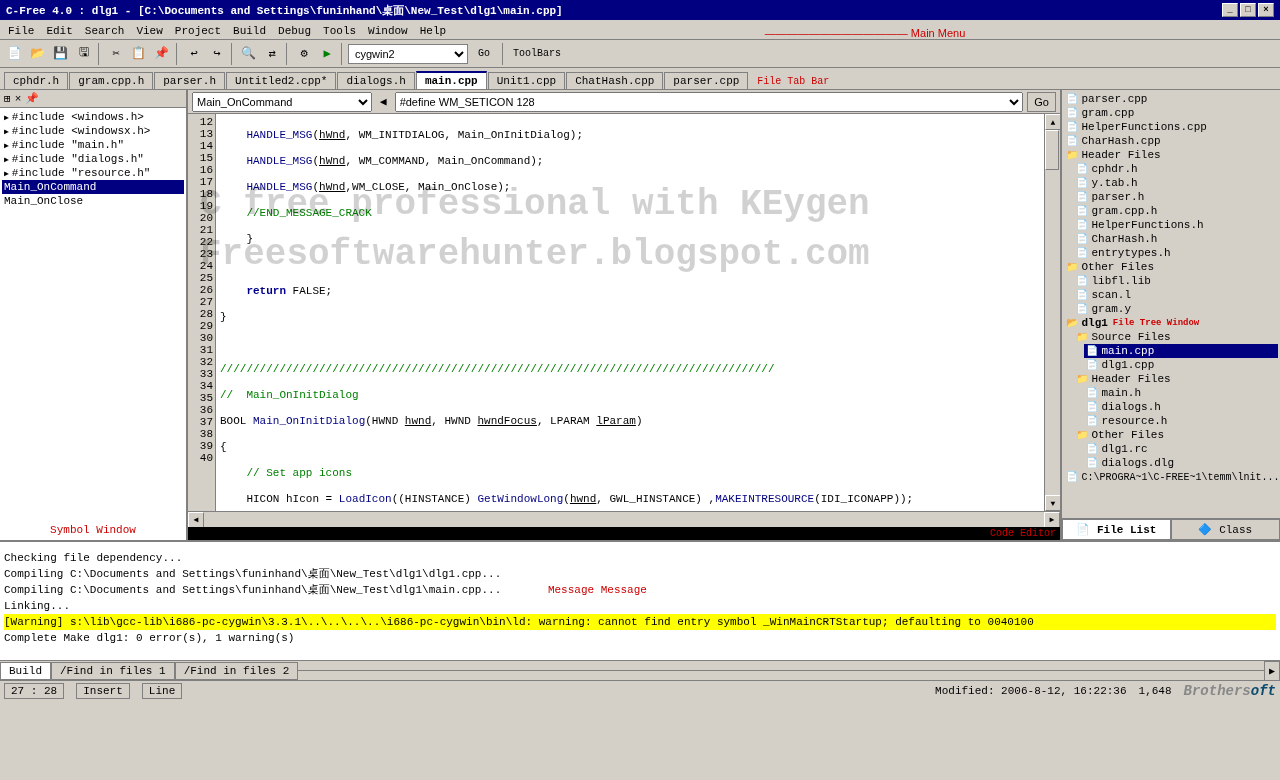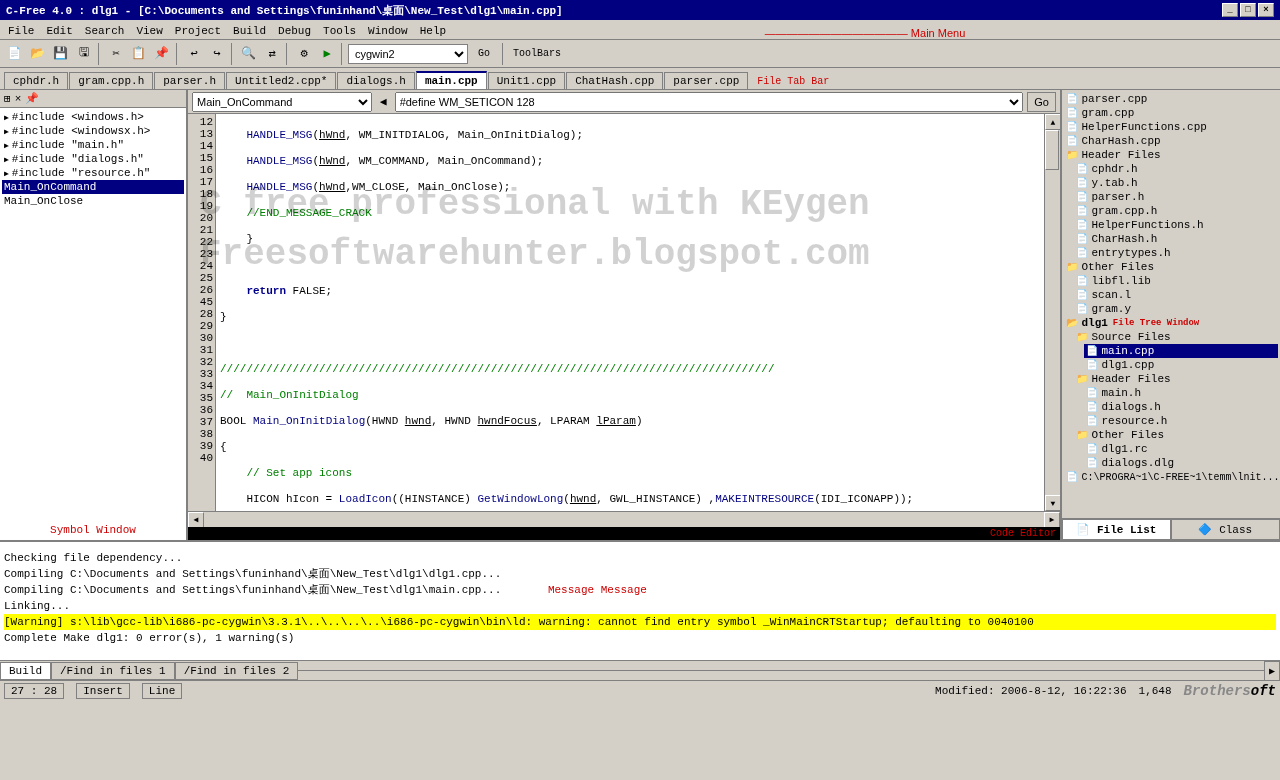--- a/index.html
+++ b/index.html
@@ -448,21 +448,21 @@
         <div>17</div>
         <div>18</div>
         <div>19</div>
         <div>20</div>
         <div>21</div>
         <div>22</div>
         <div>23</div>
         <div>24</div>
         <div>25</div>
         <div>26</div>
-        <div>45</div>
+        <div>27</div>
         <div>28</div>
         <div>29</div>
         <div>30</div>
         <div>31</div>
         <div>32</div>
         <div>33</div>
         <div>34</div>
         <div>35</div>
         <div>36</div>
         <div>37</div>
@@ -670,19 +670,19 @@
 
 <div id="status-bar">
   <span>
     <span class="status-section">27 : 28</span>
   </span>
   <span class="status-section">Insert</span>
   <span class="status-section">Line</span>
   <span style="flex:1;"></span>
   <span>Modified: 2006-8-12, 16:22:36</span>
   <span>1,648</span>
-  <span style="color:#888; font-size:14px; font-style:italic; font-weight:bold;">Brothers<span style="color:#000000;">oft</span></span>
+  <span style="color:#888; font-size:14px; font-style:italic; font-weight:bold;">Brothers<span style="color:#0c4a6e;">oft</span></span>
 </div>
 
 <div id="watermark">
   <div>C free professional with KEygen</div>
   <div>Freesoftwarehunter.blogspot.com</div>
 </div>
 
 </body></html>

